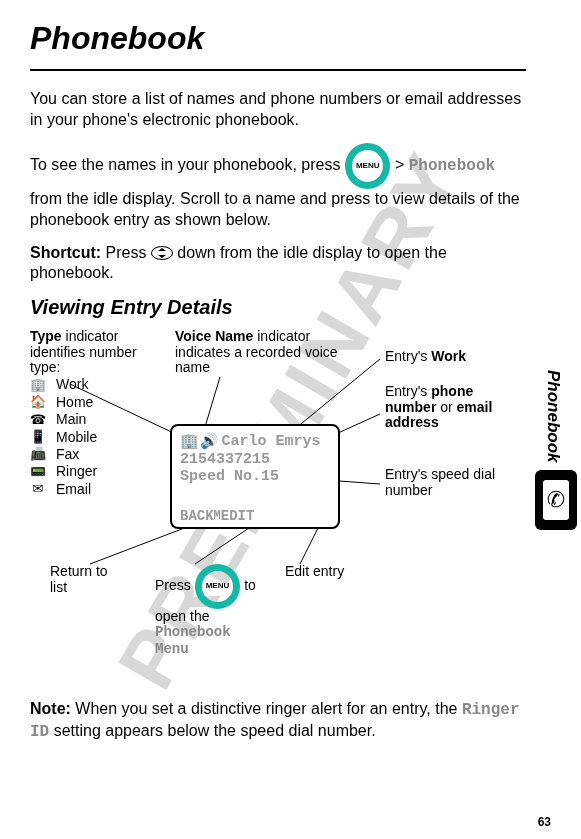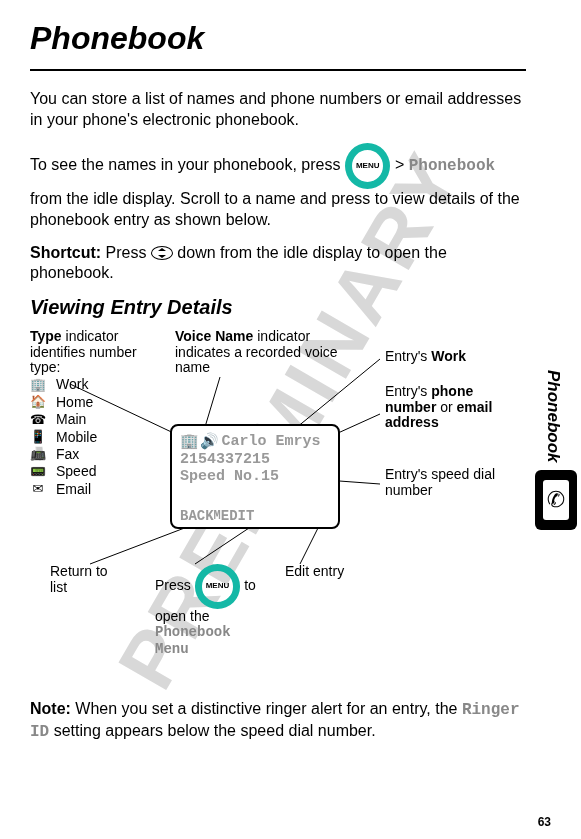--- a/index.html
+++ b/index.html
@@ -208,21 +208,21 @@
       <li>
           <span class="type-icon">📱</span>
           <span>Mobile</span>
         </li>
       <li>
           <span class="type-icon">📠</span>
           <span>Fax</span>
         </li>
       <li>
           <span class="type-icon">📟</span>
-          <span>Speed</span>
+          <span>Ringer</span>
         </li>
       <li>
           <span class="type-icon">✉</span>
           <span>Email</span>
         </li>
     </ul>
   </div>
 
   <div class="annot" style="top:0;left:145px;width:170px">
     <span class="bold">Voice Name</span><span> indicator indicates a recorded voice name</span>

